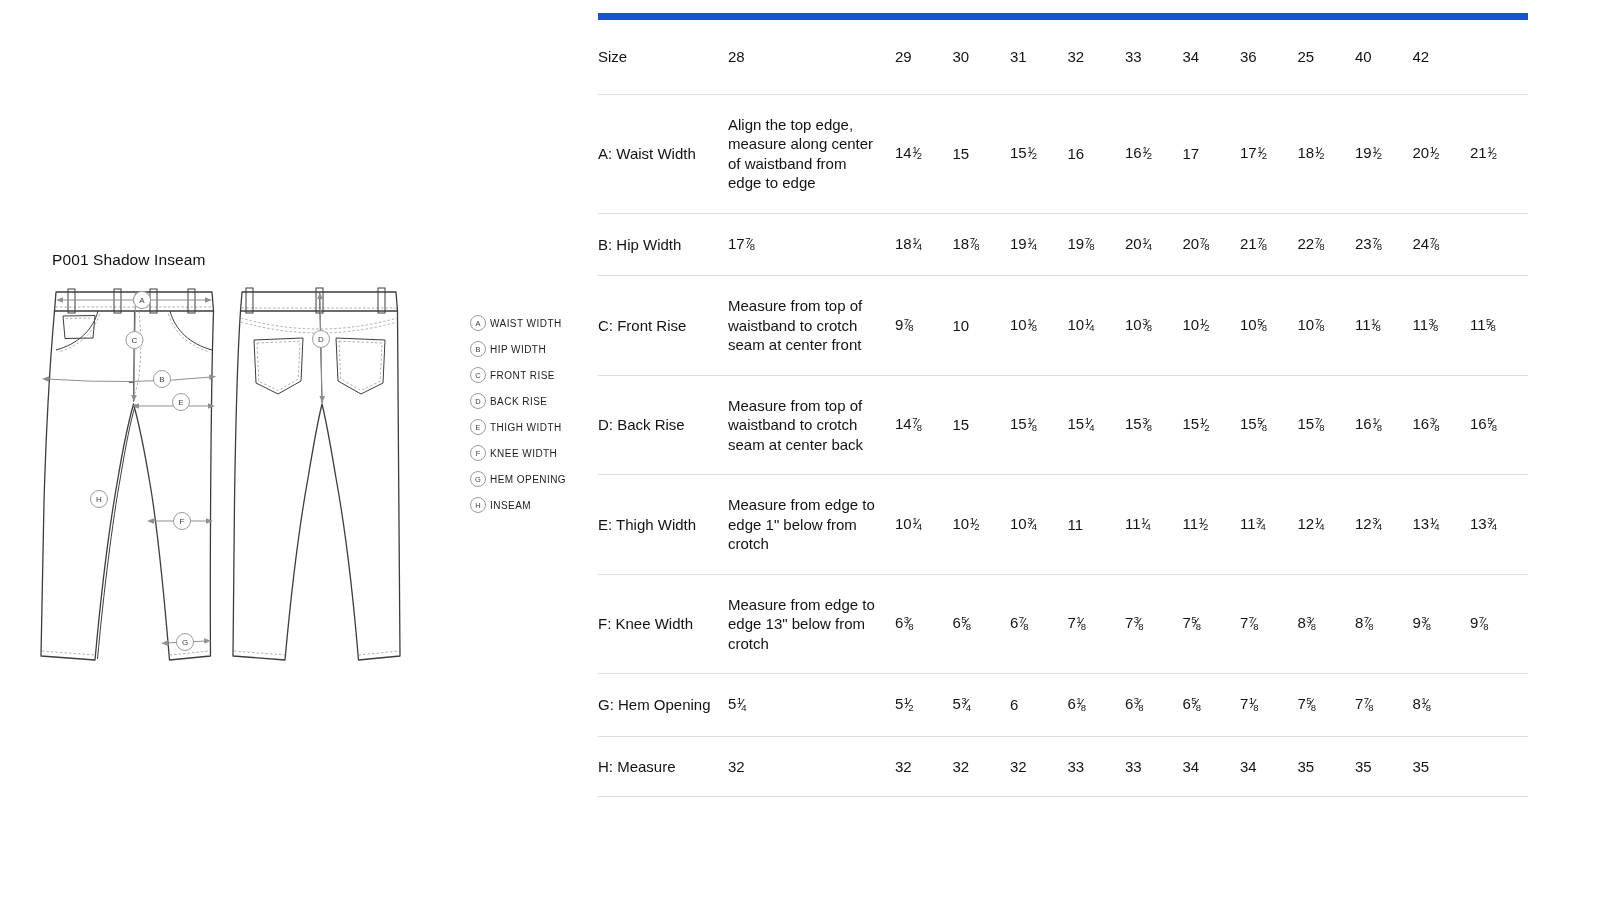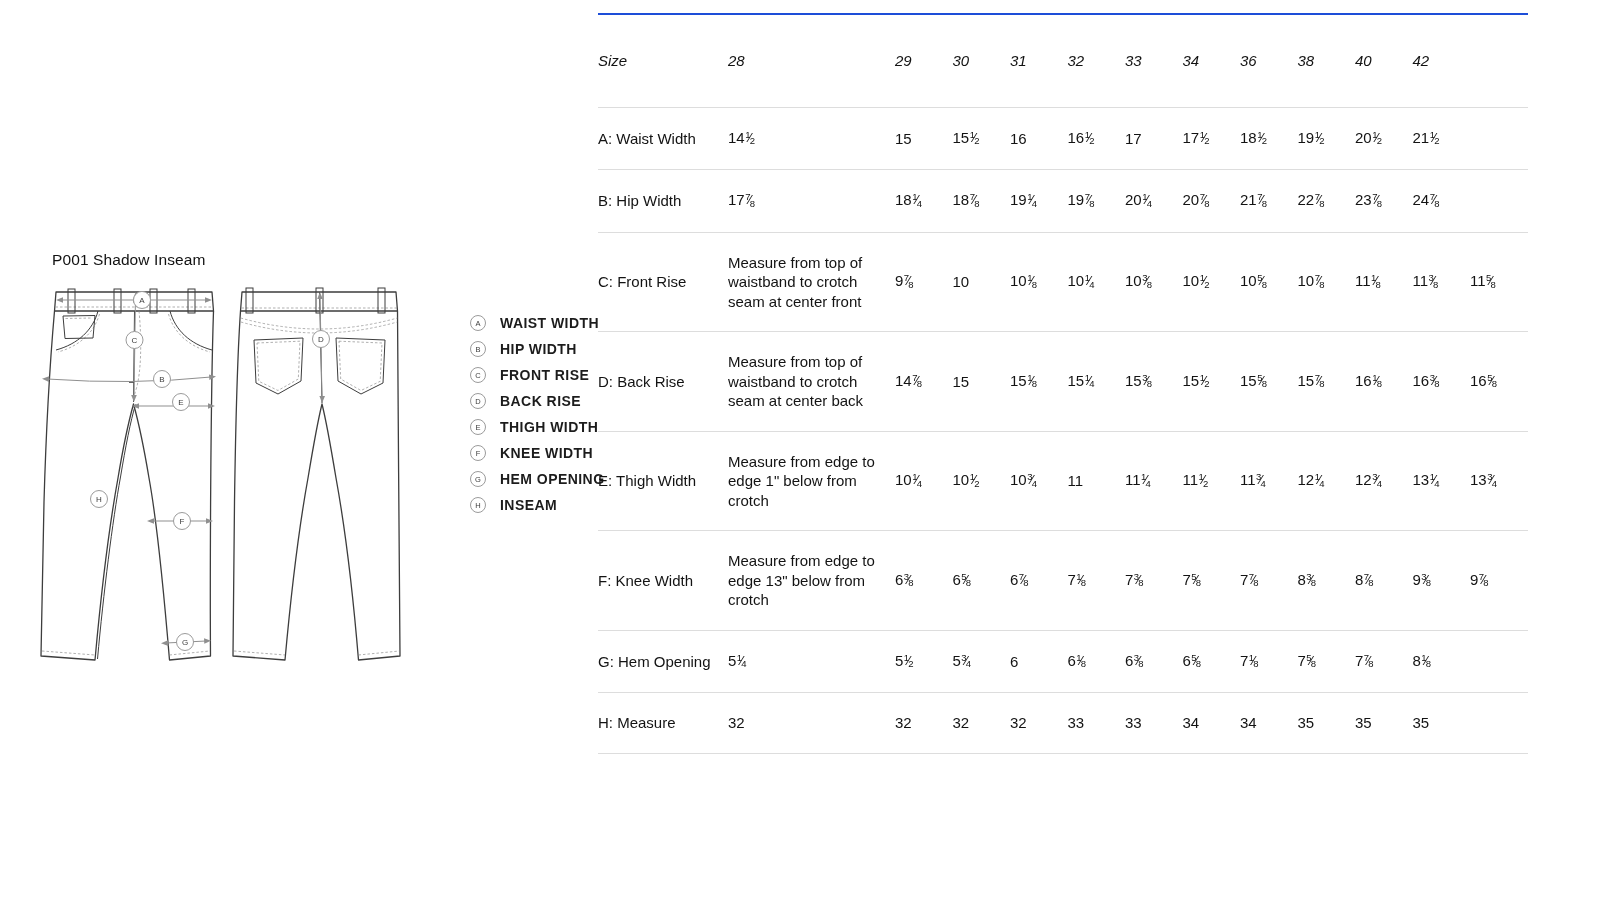--- a/index.html
+++ b/index.html
@@ -11,27 +11,27 @@
   .product-title { position:absolute; left:52px; top:251px; font-size:15.5px;
     font-weight:500; letter-spacing:.1px; color:#111; }
   .diagram-front { position:absolute; left:38px; top:282px; }
   .diagram-back  { position:absolute; left:232px; top:282px; }
 
   .legend { position:absolute; left:470px; top:310px; }
   .leg-item { display:flex; align-items:center; height:26px; }
   .leg-circle { width:16px; height:16px; border:1px solid #9b9b9b; border-radius:50%;
     display:flex; align-items:center; justify-content:center; font-size:7.5px;
     color:#3c3c3c; flex:0 0 16px; }
-  .leg-label { margin-left:14px; font-size:14px; letter-spacing:.45px; color:#1c1c1c;font-weight:bold; }
+  .leg-label { margin-left:4px; font-size:10px; letter-spacing:.45px; color:#1c1c1c; }
 
   
   .size-table { position:absolute; left:598px; top:13px; width:930px; }
   .trow { display:grid; grid-template-columns:130px 167px repeat(11, 57.5px);
     align-items:center; border-bottom:1px solid #ddd; padding:20px 0; }
-  .trow.header { border-top:2px solid #1d4ed8; padding:36px 0;font-style:italic; }
+  .trow.header { border-top:7px solid #1d4ed8; padding:27px 0; }
   .cell { font-size:15px; line-height:19.5px; color:#131313; }
   .cell.desc { padding-right:20px; }
   .cell.val, .cell.szhead { white-space:nowrap; }
 
   
   .fn { font-size:9.5px; position:relative; top:-5px; margin-left:.5px; }
   .fs { font-size:13px; position:relative; top:-1px; margin:0 -1.5px; }
   .fd { font-size:9.5px; position:relative; top:1.5px; }
 
   
@@ -211,27 +211,28 @@
     <div class="trow header">
       <div class="cell label">Size</div>
     <div class="cell szhead">28</div>
         <div class="cell szhead">29</div>
         <div class="cell szhead">30</div>
         <div class="cell szhead">31</div>
         <div class="cell szhead">32</div>
         <div class="cell szhead">33</div>
         <div class="cell szhead">34</div>
         <div class="cell szhead">36</div>
-        <div class="cell szhead">38</div>
+        <div class="cell szhead">25</div>
         <div class="cell szhead">40</div>
         <div class="cell szhead">42</div>
       </div>
     <div>
         <div class="trow">
           <div class="cell label">A: Waist Width</div>
+          <div class="cell desc">Align the top edge, measure along center of waistband from edge to edge</div>
           <div class="cell val">14<span class="fn">1</span><span class="fs">⁄</span><span class="fd">2</span></div>
           <div class="cell val">15</div>
           <div class="cell val">15<span class="fn">1</span><span class="fs">⁄</span><span class="fd">2</span></div>
           <div class="cell val">16</div>
           <div class="cell val">16<span class="fn">1</span><span class="fs">⁄</span><span class="fd">2</span></div>
           <div class="cell val">17</div>
           <div class="cell val">17<span class="fn">1</span><span class="fs">⁄</span><span class="fd">2</span></div>
           <div class="cell val">18<span class="fn">1</span><span class="fs">⁄</span><span class="fd">2</span></div>
           <div class="cell val">19<span class="fn">1</span><span class="fs">⁄</span><span class="fd">2</span></div>
           <div class="cell val">20<span class="fn">1</span><span class="fs">⁄</span><span class="fd">2</span></div>

